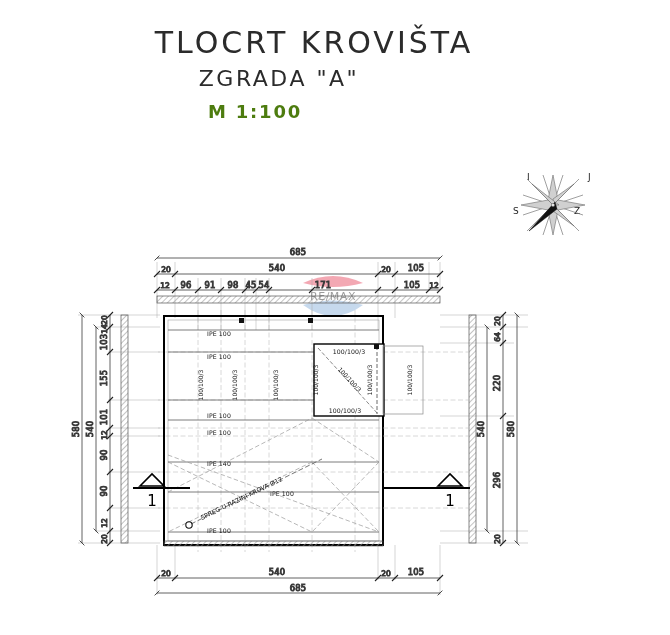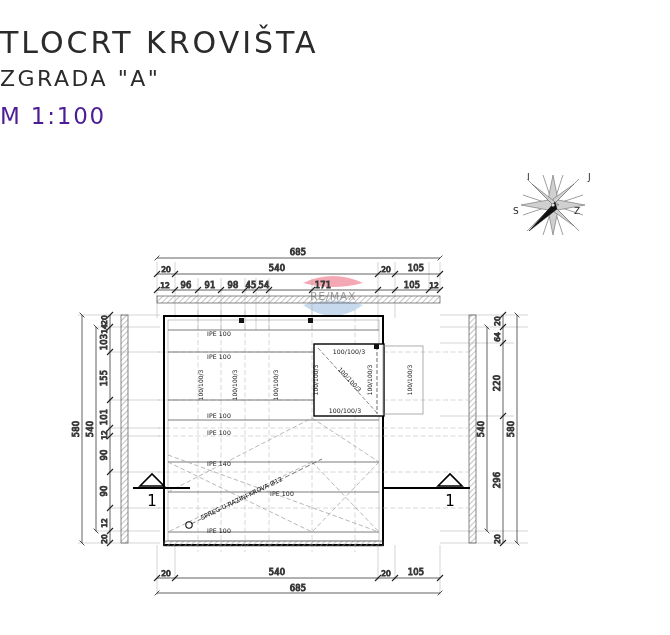--- a/index.html
+++ b/index.html
@@ -19,45 +19,46 @@
   }
   svg#drawing {
     position: absolute; top: 0; left: 0;
     width: 670px; height: 635px;
   }
   
   .title-wrap {
     position: absolute;
     left: 0; top: 24px;
     width: 650px;
-    text-align: left;
+    text-align: center;
     pointer-events: none;
   }
   .t-main {
     font-family: "DejaVu Sans", sans-serif;
     font-size: 30px;
     letter-spacing: 3px;
     font-weight: 400;
     color: #2b2b2b;
     line-height: 1.25;
     padding-right: 22px;
   }
   .t-sub {
     font-size: 22px;
     letter-spacing: 2.5px;
     color: #2b2b2b;
     line-height: 1.5;
     padding-right: 92px;
   }
   .t-scale {
-    font-size: 23px;
+    font-size: 18px;
     letter-spacing: 1.8px;
-    color: #4c1d95;
+    color: #4d7c0f;
     line-height: 1.9;
     padding-right: 140px;
+    font-weight: bold;
   }
   
   .compass-lbl {
     position: absolute;
     font-size: 9px;
     color: #222;
     font-family: "DejaVu Sans", sans-serif;
   }
   
   text { font-family: "DejaVu Sans", sans-serif; fill: #3a3a3a; }

